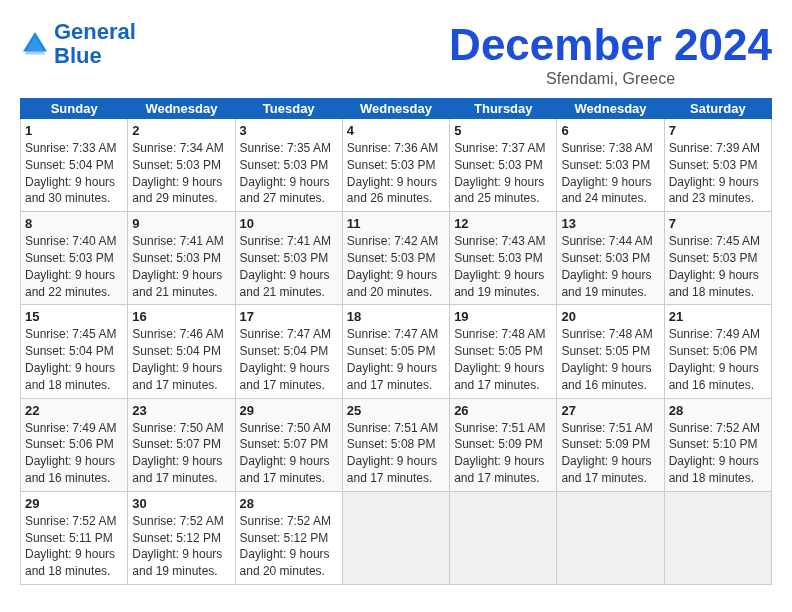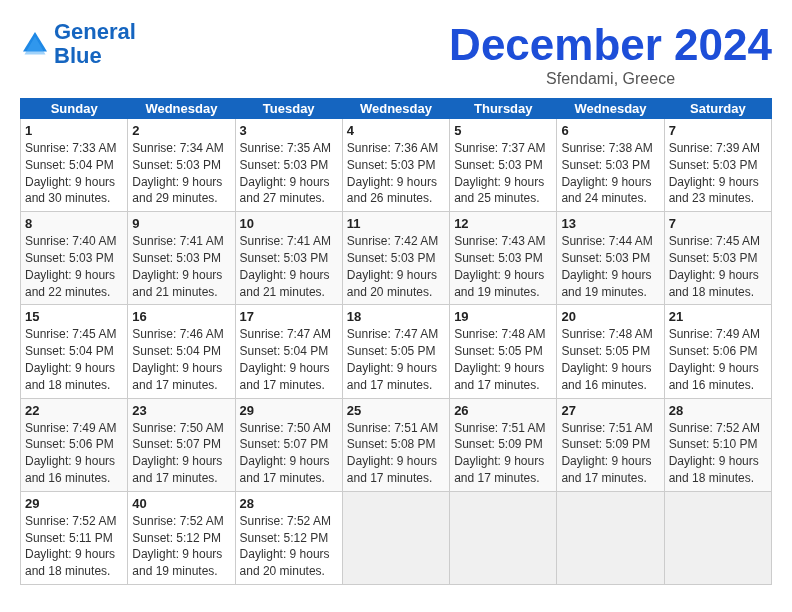--- a/index.html
+++ b/index.html
@@ -361,21 +361,21 @@
         <tr class="last-row">
           <td>
         <span class="day-number">29</span>
         <div class="day-info">
           Sunrise: 7:52 AM<br>
           Sunset: 5:11 PM<br>
           Daylight: 9 hours and 18 minutes.
         </div>
       </td>
           <td>
-        <span class="day-number">40</span>
+        <span class="day-number">30</span>
         <div class="day-info">
           Sunrise: 7:52 AM<br>
           Sunset: 5:12 PM<br>
           Daylight: 9 hours and 19 minutes.
         </div>
       </td>
           <td>
         <span class="day-number">28</span>
         <div class="day-info">
           Sunrise: 7:52 AM<br>

